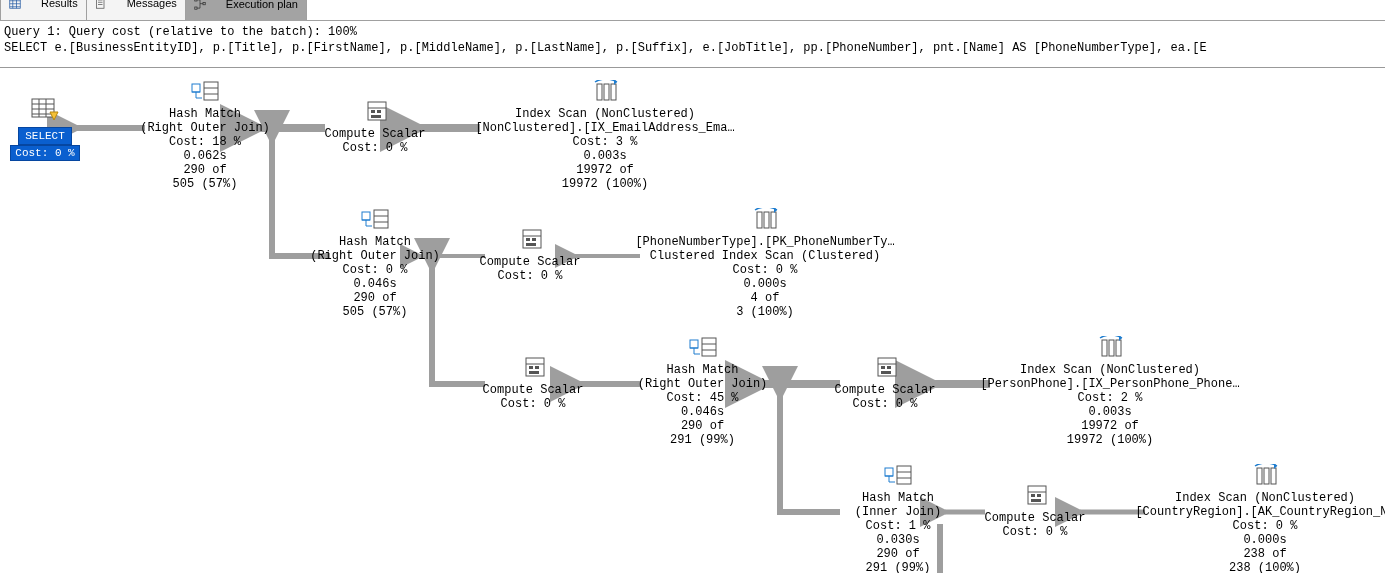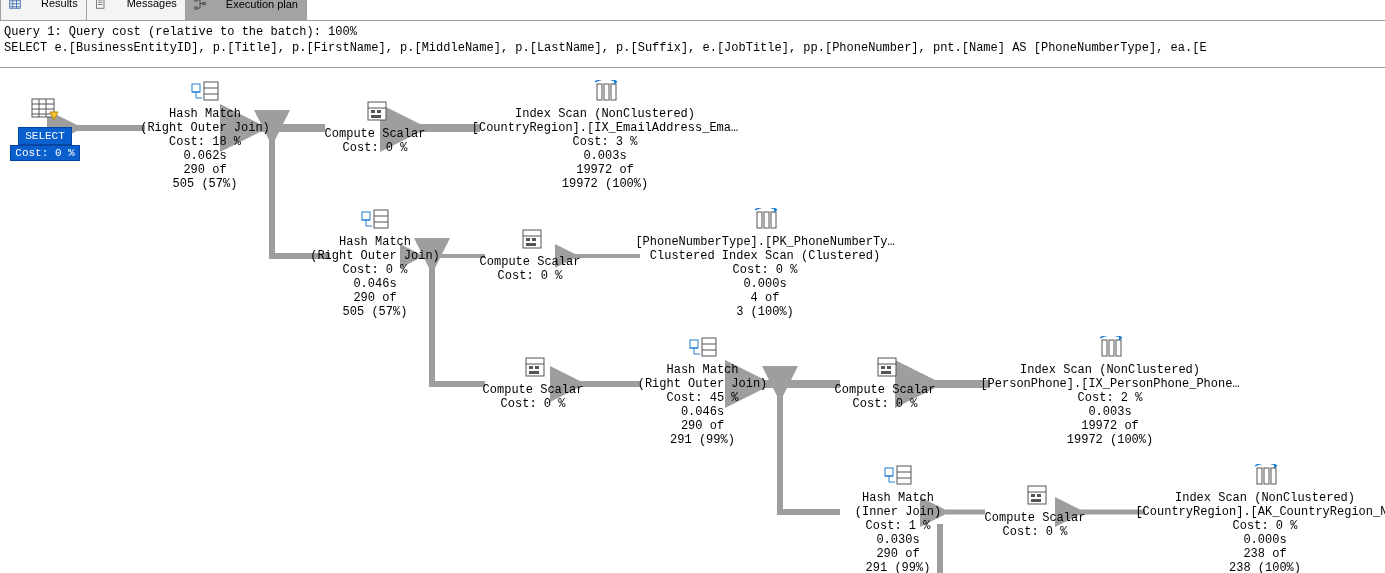--- a/index.html
+++ b/index.html
@@ -224,21 +224,21 @@
     <div class="icon">
       <svg width="28" height="22">
           <rect x="6" y="4" width="5" height="16" fill="#fff" stroke="#555"></rect>
           <rect x="13" y="4" width="5" height="16" fill="#fff" stroke="#555"></rect>
           <rect x="20" y="4" width="5" height="16" fill="#fff" stroke="#555"></rect>
           <path d="M4 2 C 10 -2, 20 -2, 26 2" fill="none" stroke="#1f7dcf" stroke-width="1.5"></path>
           <polygon points="26,2 23,-1 23,5" fill="#1f7dcf"></polygon>
         </svg>
     </div>
     <div class="op-line">Index Scan (NonClustered)</div>
-    <div class="op-line">[CountryRegion].[IX_EmailAddress_Ema…</div>
+    <div class="op-line">[NonClustered].[IX_EmailAddress_Ema…</div>
     <div class="op-line">Cost: 3 %</div>
     <div class="op-line">0.003s</div>
     <div class="op-line">19972 of</div>
     <div class="op-line">19972 (100%)</div>
   </div>
 
   <div class="node" style="left:310px; top:140px; width:130px;">
     <div class="icon">
       <svg width="30" height="22">
           <rect x="14" y="2" width="14" height="18" fill="#fff" stroke="#555"></rect>

